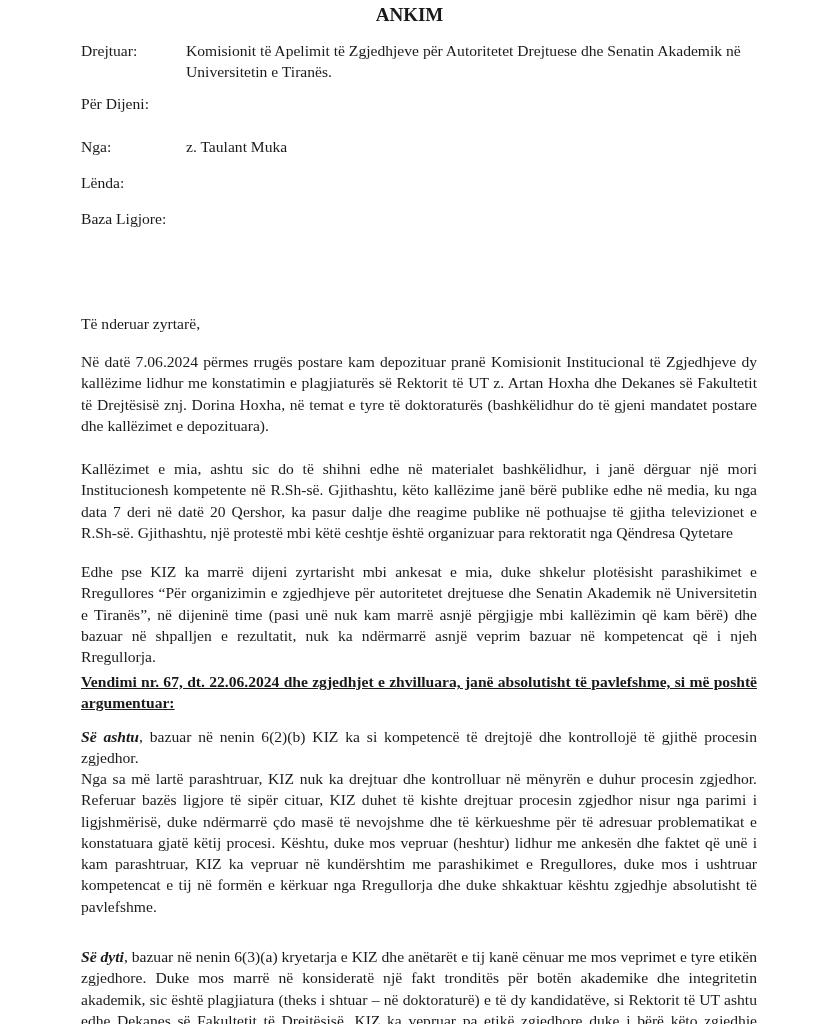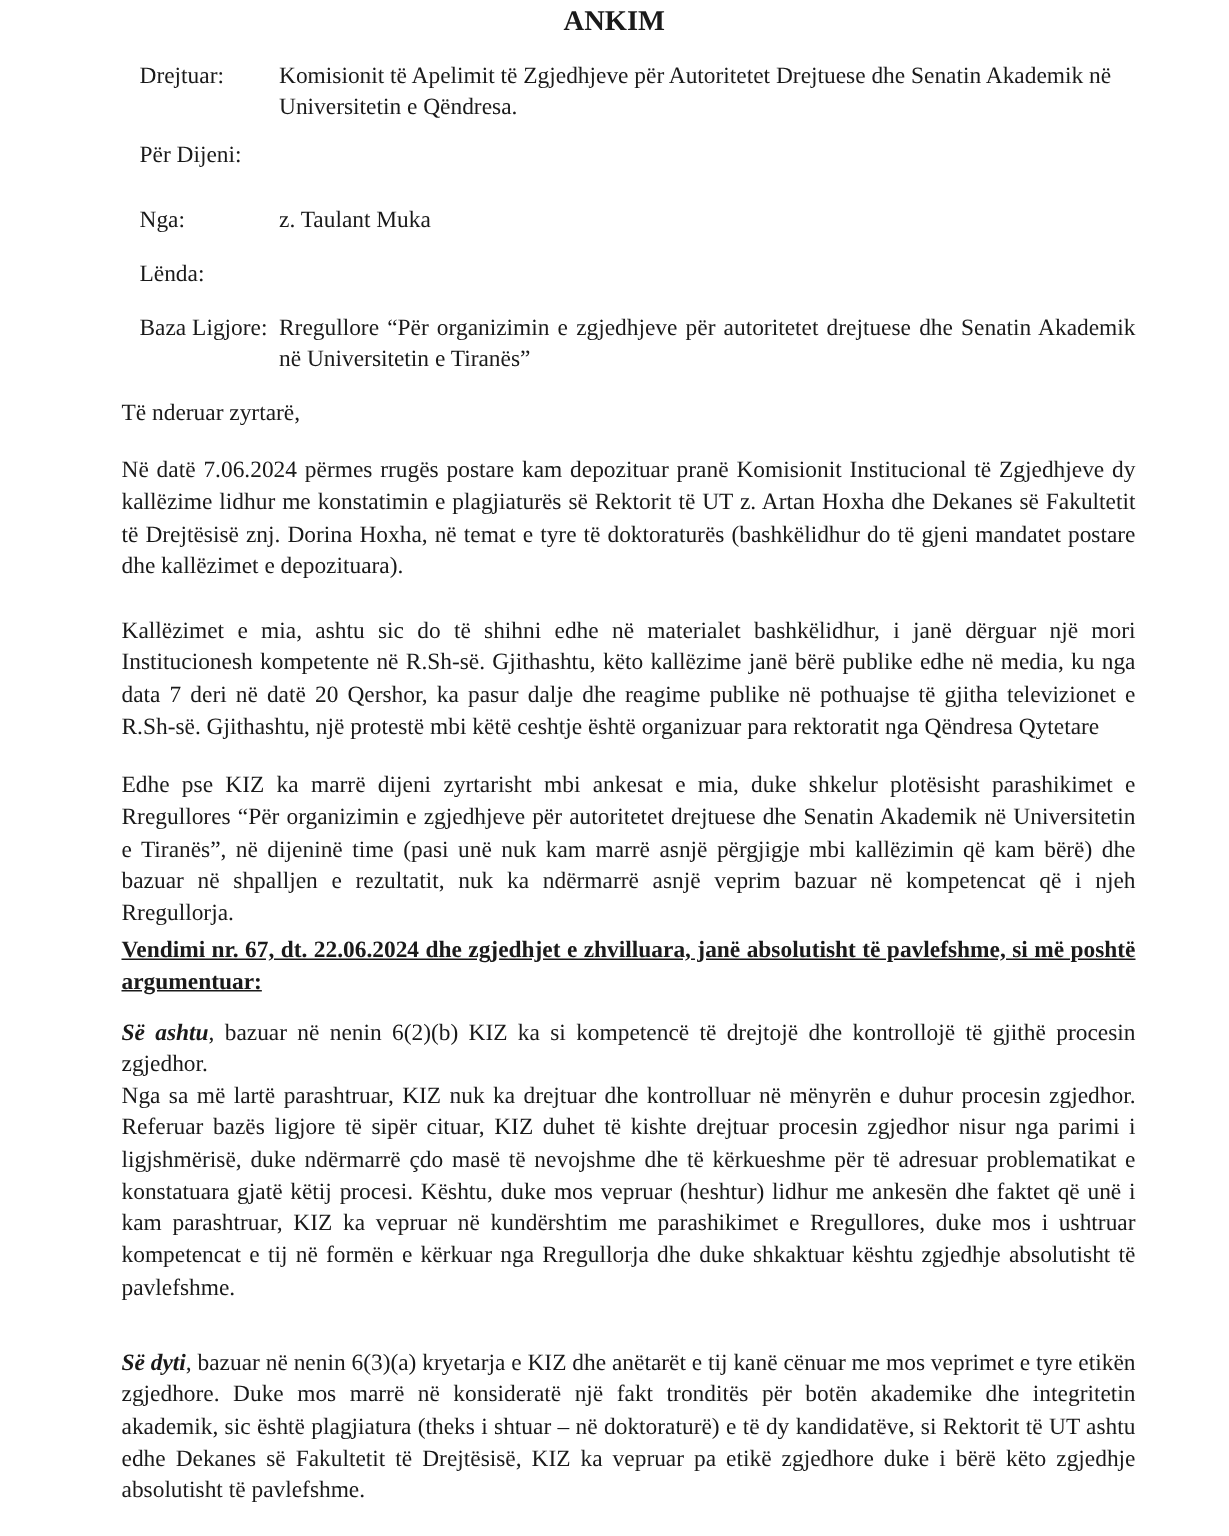--- a/index.html
+++ b/index.html
@@ -1,49 +1,48 @@
 <!DOCTYPE html>
 <html><head>
   <meta charset="utf-8">
   <style>
     html, body { margin: 0; padding: 0; background: #ffffff; }
     body { width: 819px; height: 1024px; overflow: hidden; position: relative;
       font-family: "Liberation Serif", "DejaVu Serif", serif; color: #1a1a1a; }
     .title { position: absolute; left: 0; width: 819px; top: 4px; text-align: center;
       font-weight: bold; font-size: 19px; }
     .row { position: absolute; left: 81px; width: 676px; font-size: 15.6px; line-height: 21px; }
-    .row .lbl { position: absolute; left: 0; top: 0; width: 105px; margin-left: 12px; }
+    .row .lbl { position: absolute; left: 0; top: 0; width: 105px; }
     .row .val { margin-left: 105px; text-align: justify; }
     .para { position: absolute; left: 81px; width: 676px; font-size: 15.6px; line-height: 21.3px;
-      text-align: justify; text-align-last: left; }
+      text-align: justify; text-align-last: left; margin-top: 48px; }
     .heading { font-weight: bold; text-decoration: underline; }
     .bi { font-weight: bold; font-style: italic; }
   </style>
 </head>
 <body>
 
 <div class="title">ANKIM</div>
 
 <div class="row" style="top:40px;">
   <div class="lbl">Drejtuar:</div>
-  <div class="val" style="text-align:left;">Komisionit të Apelimit të Zgjedhjeve për Autoritetet Drejtuese dhe Senatin Akademik në Universitetin e Qëndresa.</div>
+  <div class="val" style="text-align:left;">Komisionit të Apelimit të Zgjedhjeve për Autoritetet Drejtuese dhe Senatin Akademik në Universitetin e Tiranës.</div>
 </div>
 <div class="row" style="top:93px;">
   <div class="lbl">Për Dijeni:</div>
 </div>
 <div class="row" style="top:136px;">
   <div class="lbl">Nga:</div>
   <div class="val">z. Taulant Muka</div>
 </div>
 <div class="row" style="top:172px;text-decoration:underline;">
   <div class="lbl">Lënda:</div>
 </div>
 <div class="row" style="top:208px;">
   <div class="lbl">Baza Ligjore:</div>
-  <div class="val" style="text-align:justify;text-align-last:left;">Rregullore “Për organizimin e zgjedhjeve për autoritetet drejtuese dhe Senatin Akademik në Universitetin e Tiranës”</div>
 </div>
 
 <div class="para" style="top:265px;">Të nderuar zyrtarë,</div>
 
 <div class="para" style="top:303px;">Në datë 7.06.2024 përmes rrugës postare kam depozituar pranë Komisionit Institucional të Zgjedhjeve dy kallëzime lidhur me konstatimin e plagjiaturës së Rektorit të UT z. Artan Hoxha dhe Dekanes së Fakultetit të Drejtësisë znj. Dorina Hoxha, në temat e tyre të doktoraturës (bashkëlidhur do të gjeni mandatet postare dhe kallëzimet e depozituara).</div>
 <div class="para" style="top:410px;">Kallëzimet e mia, ashtu sic do të shihni edhe në materialet bashkëlidhur, i janë dërguar një mori Institucionesh kompetente në R.Sh-së. Gjithashtu, këto kallëzime janë bërë publike edhe në media, ku nga data 7 deri në datë 20 Qershor, ka pasur dalje dhe reagime publike në pothuajse të gjitha televizionet e R.Sh-së. Gjithashtu, një protestë mbi këtë ceshtje është organizuar para rektoratit nga Qëndresa Qytetare</div>
 <div class="para" style="top:513px;">Edhe pse KIZ ka marrë dijeni zyrtarisht mbi ankesat e mia, duke shkelur plotësisht parashikimet e Rregullores “Për organizimin e zgjedhjeve për autoritetet drejtuese dhe Senatin Akademik në Universitetin e Tiranës”, në dijeninë time (pasi unë nuk kam marrë asnjë përgjigje mbi kallëzimin që kam bërë) dhe bazuar në shpalljen e rezultatit, nuk ka ndërmarrë asnjë veprim bazuar në kompetencat që i njeh Rregullorja.</div>
 
 <div class="para heading" style="top:623px;">Vendimi nr. 67, dt. 22.06.2024 dhe zgjedhjet e zhvilluara, janë absolutisht të pavlefshme, si më poshtë argumentuar:</div>
 

